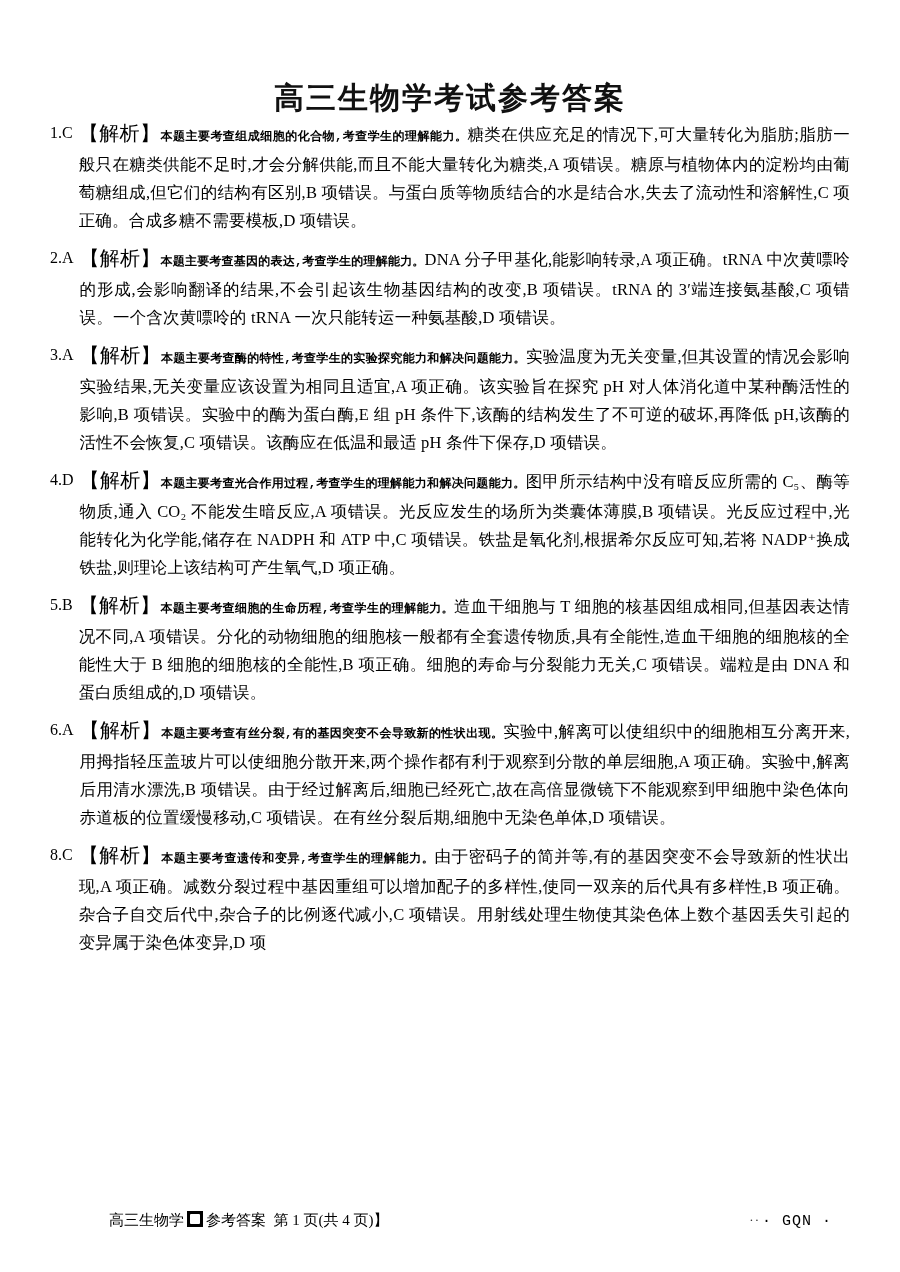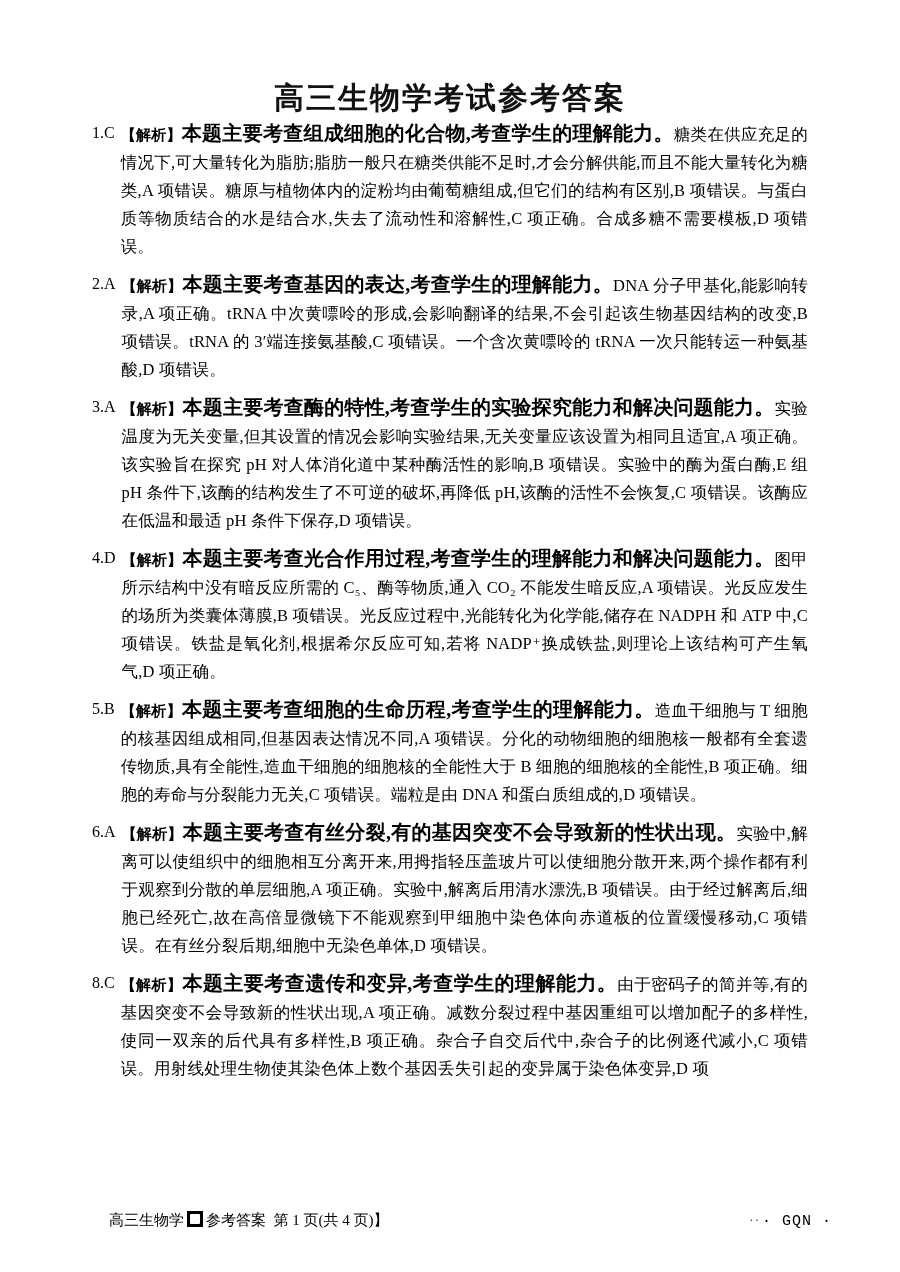--- a/index.html
+++ b/index.html
@@ -13,21 +13,21 @@
     font-family: "Liberation Serif", "DejaVu Serif", serif;
     color: #000000;
     position: relative;
     overflow: hidden;
   }
   .page {
     width: 900px;
     height: 1272px;
     position: relative;
     box-sizing: border-box;
-    padding: 0 92px;
+    padding: 0 50px;
   }
   .doc-title {
     text-align: center;
     font-family: "DejaVu Sans", "Liberation Sans", sans-serif;
     font-weight: bold;
     font-size: 30px;
     letter-spacing: 2px;
     margin: 0;
     padding-top: 78px;
     padding-bottom: 0;
@@ -51,27 +51,27 @@
   .item-body {
     flex: 1 1 auto;
     font-size: 16.5px;
     line-height: 28px;
     text-align: justify;
     text-justify: inter-ideograph;
     letter-spacing: 0.2px;
   }
   .tag {
     font-family: "DejaVu Sans", "Liberation Sans", sans-serif;
+    font-weight: normal;
+    font-size: 20px;
+  }
+  .lead {
+    font-family: Liberation Mono, monospace;
     font-weight: bold;
-    font-size: 15px;
-  }
-  .lead {
-    font-family: Liberation Serif, serif;
-    font-weight: bold;
-    font-size: 20px;
+    font-size: 12px;
   }
   .footer {
     position: absolute;
     left: 0;
     right: 0;
     bottom: 42px;
     height: 26px;
     font-size: 15px;
   }
   .footer-left {

